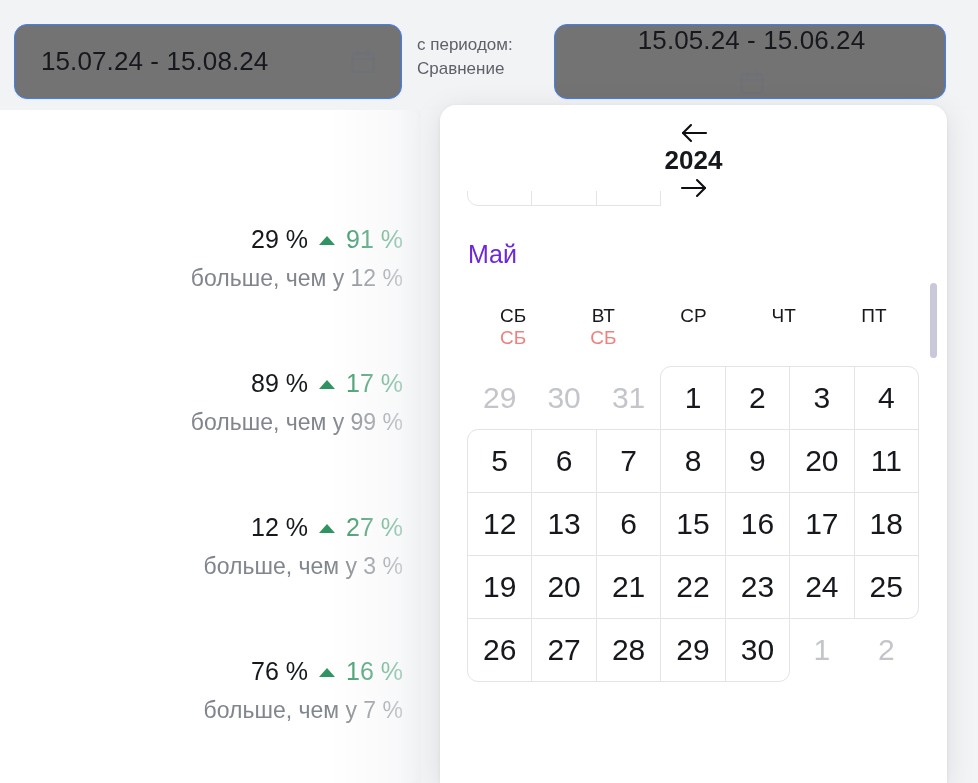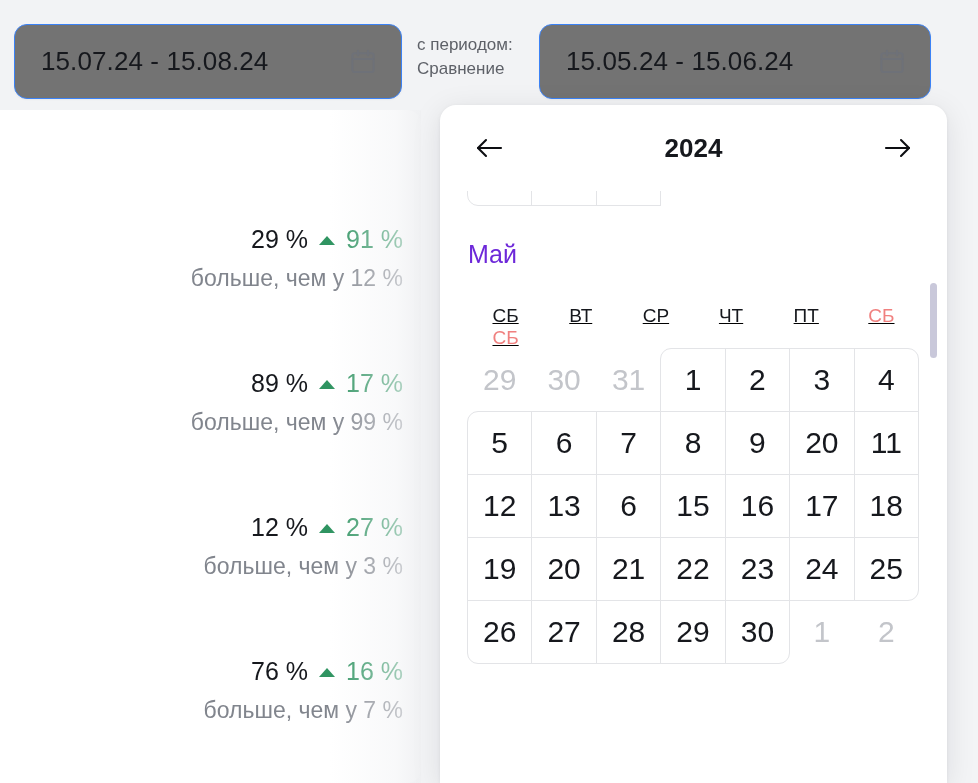--- a/index.html
+++ b/index.html
@@ -71,24 +71,25 @@
     padding: 0 23px 0 26px;
     cursor: pointer;
   }
   .date-input-primary {
     left: 14px;
     top: 24px;
     width: 388px;
     height: 75px;
   }
   .date-input-compare {
-    left: 539px;
+    left: 554px;
     top: 24px;
     width: 392px;
     height: 75px;
+    flex-direction: column;
   }
   .date-input-value {
     font-size: 26px;
     color: #16181d;
     letter-spacing: 0.1px;
     white-space: nowrap;
   }
   .compare-label {
     position: absolute;
     left: 417px;
@@ -161,20 +162,21 @@
     position: absolute;
     left: 0;
     top: 0;
     width: 507px;
     height: 86px;
     display: flex;
     align-items: center;
     justify-content: space-between;
     padding: 16px 29px;
     box-sizing: border-box;
+    flex-direction: column;
   }
   .cal-nav {
     width: 40px;
     height: 40px;
     display: flex;
     align-items: center;
     justify-content: center;
     cursor: pointer;
     background: none;
     border: none;
@@ -204,22 +206,22 @@
 
   
   .month-block { padding: 0 28px; }
   .month-title {
     font-size: 25px;
     color: #6d28d9;
     margin: 34px 0 36px 0;
   }
   .weekday-row {
     display: grid;
-    grid-template-columns: repeat(6, 1fr);
-    text-decoration: underline;
+    grid-template-columns: repeat(5, 1fr);
+    margin-bottom: 18px;
   }
   .weekday {
     text-align: center;
     font-size: 19px;
     color: #16181d;
   }
   .weekday.weekend { color: #f0807f; }
 
   .day-grid {
     display: grid;

